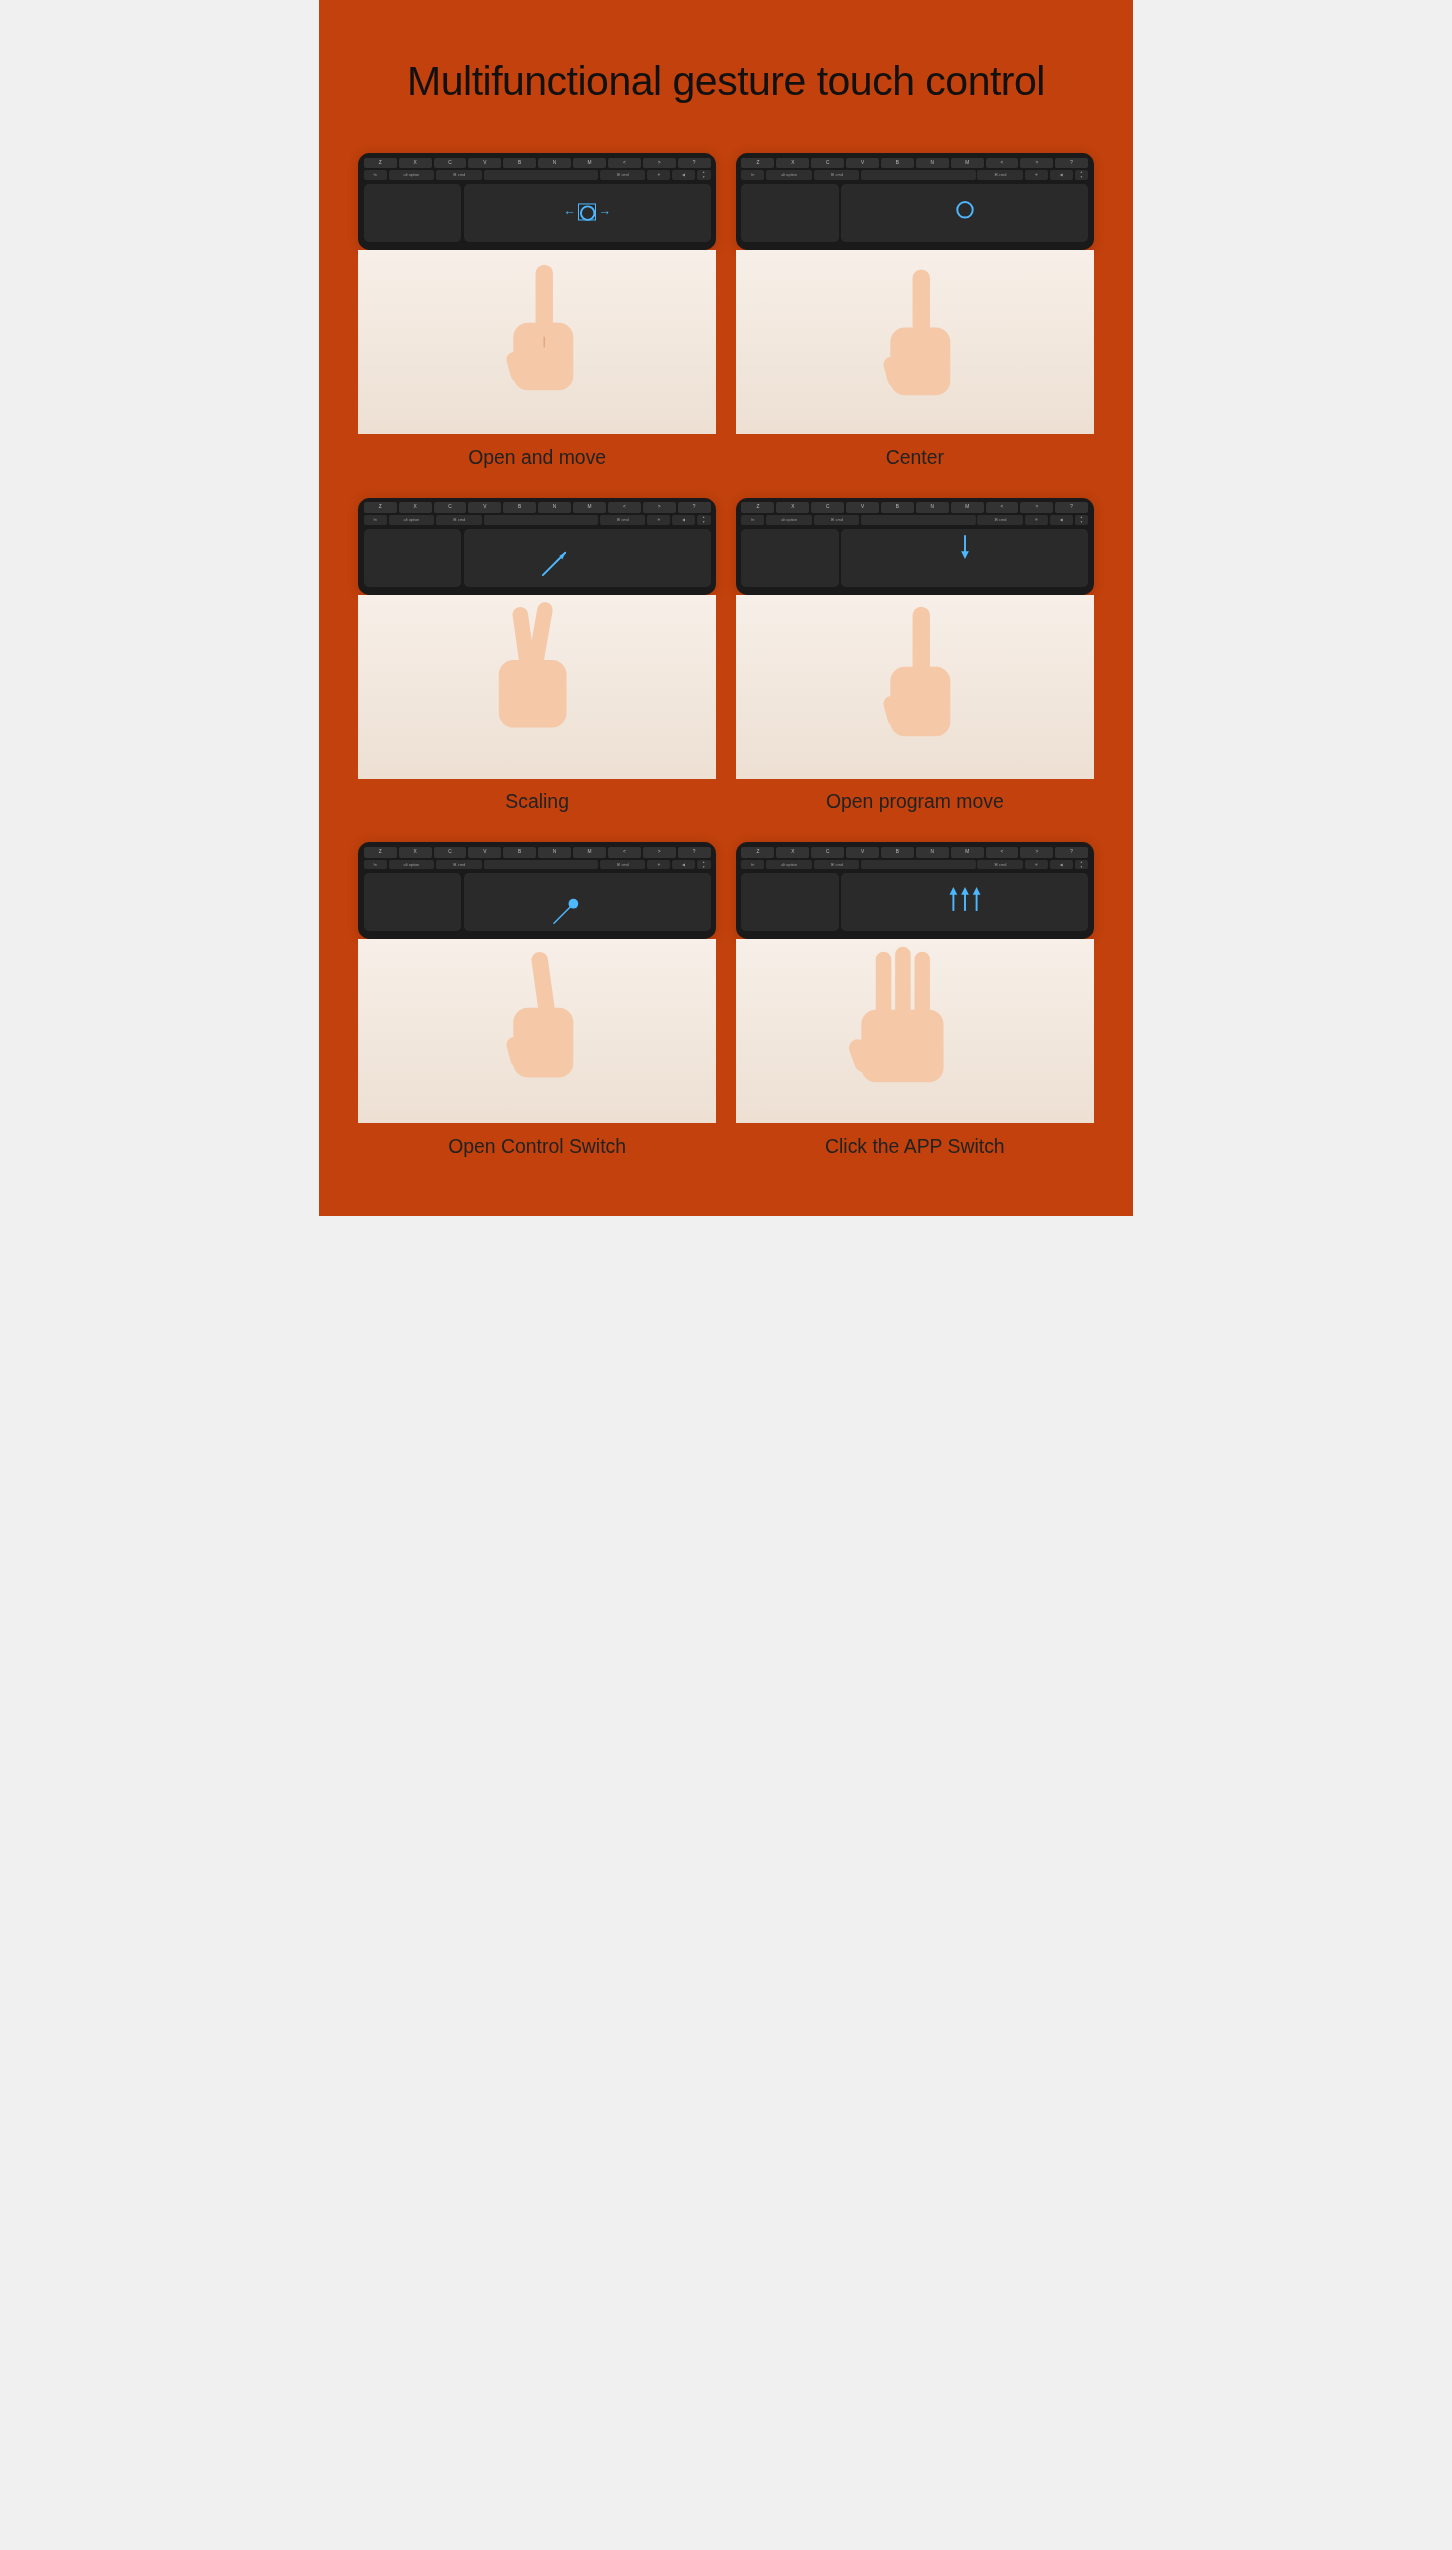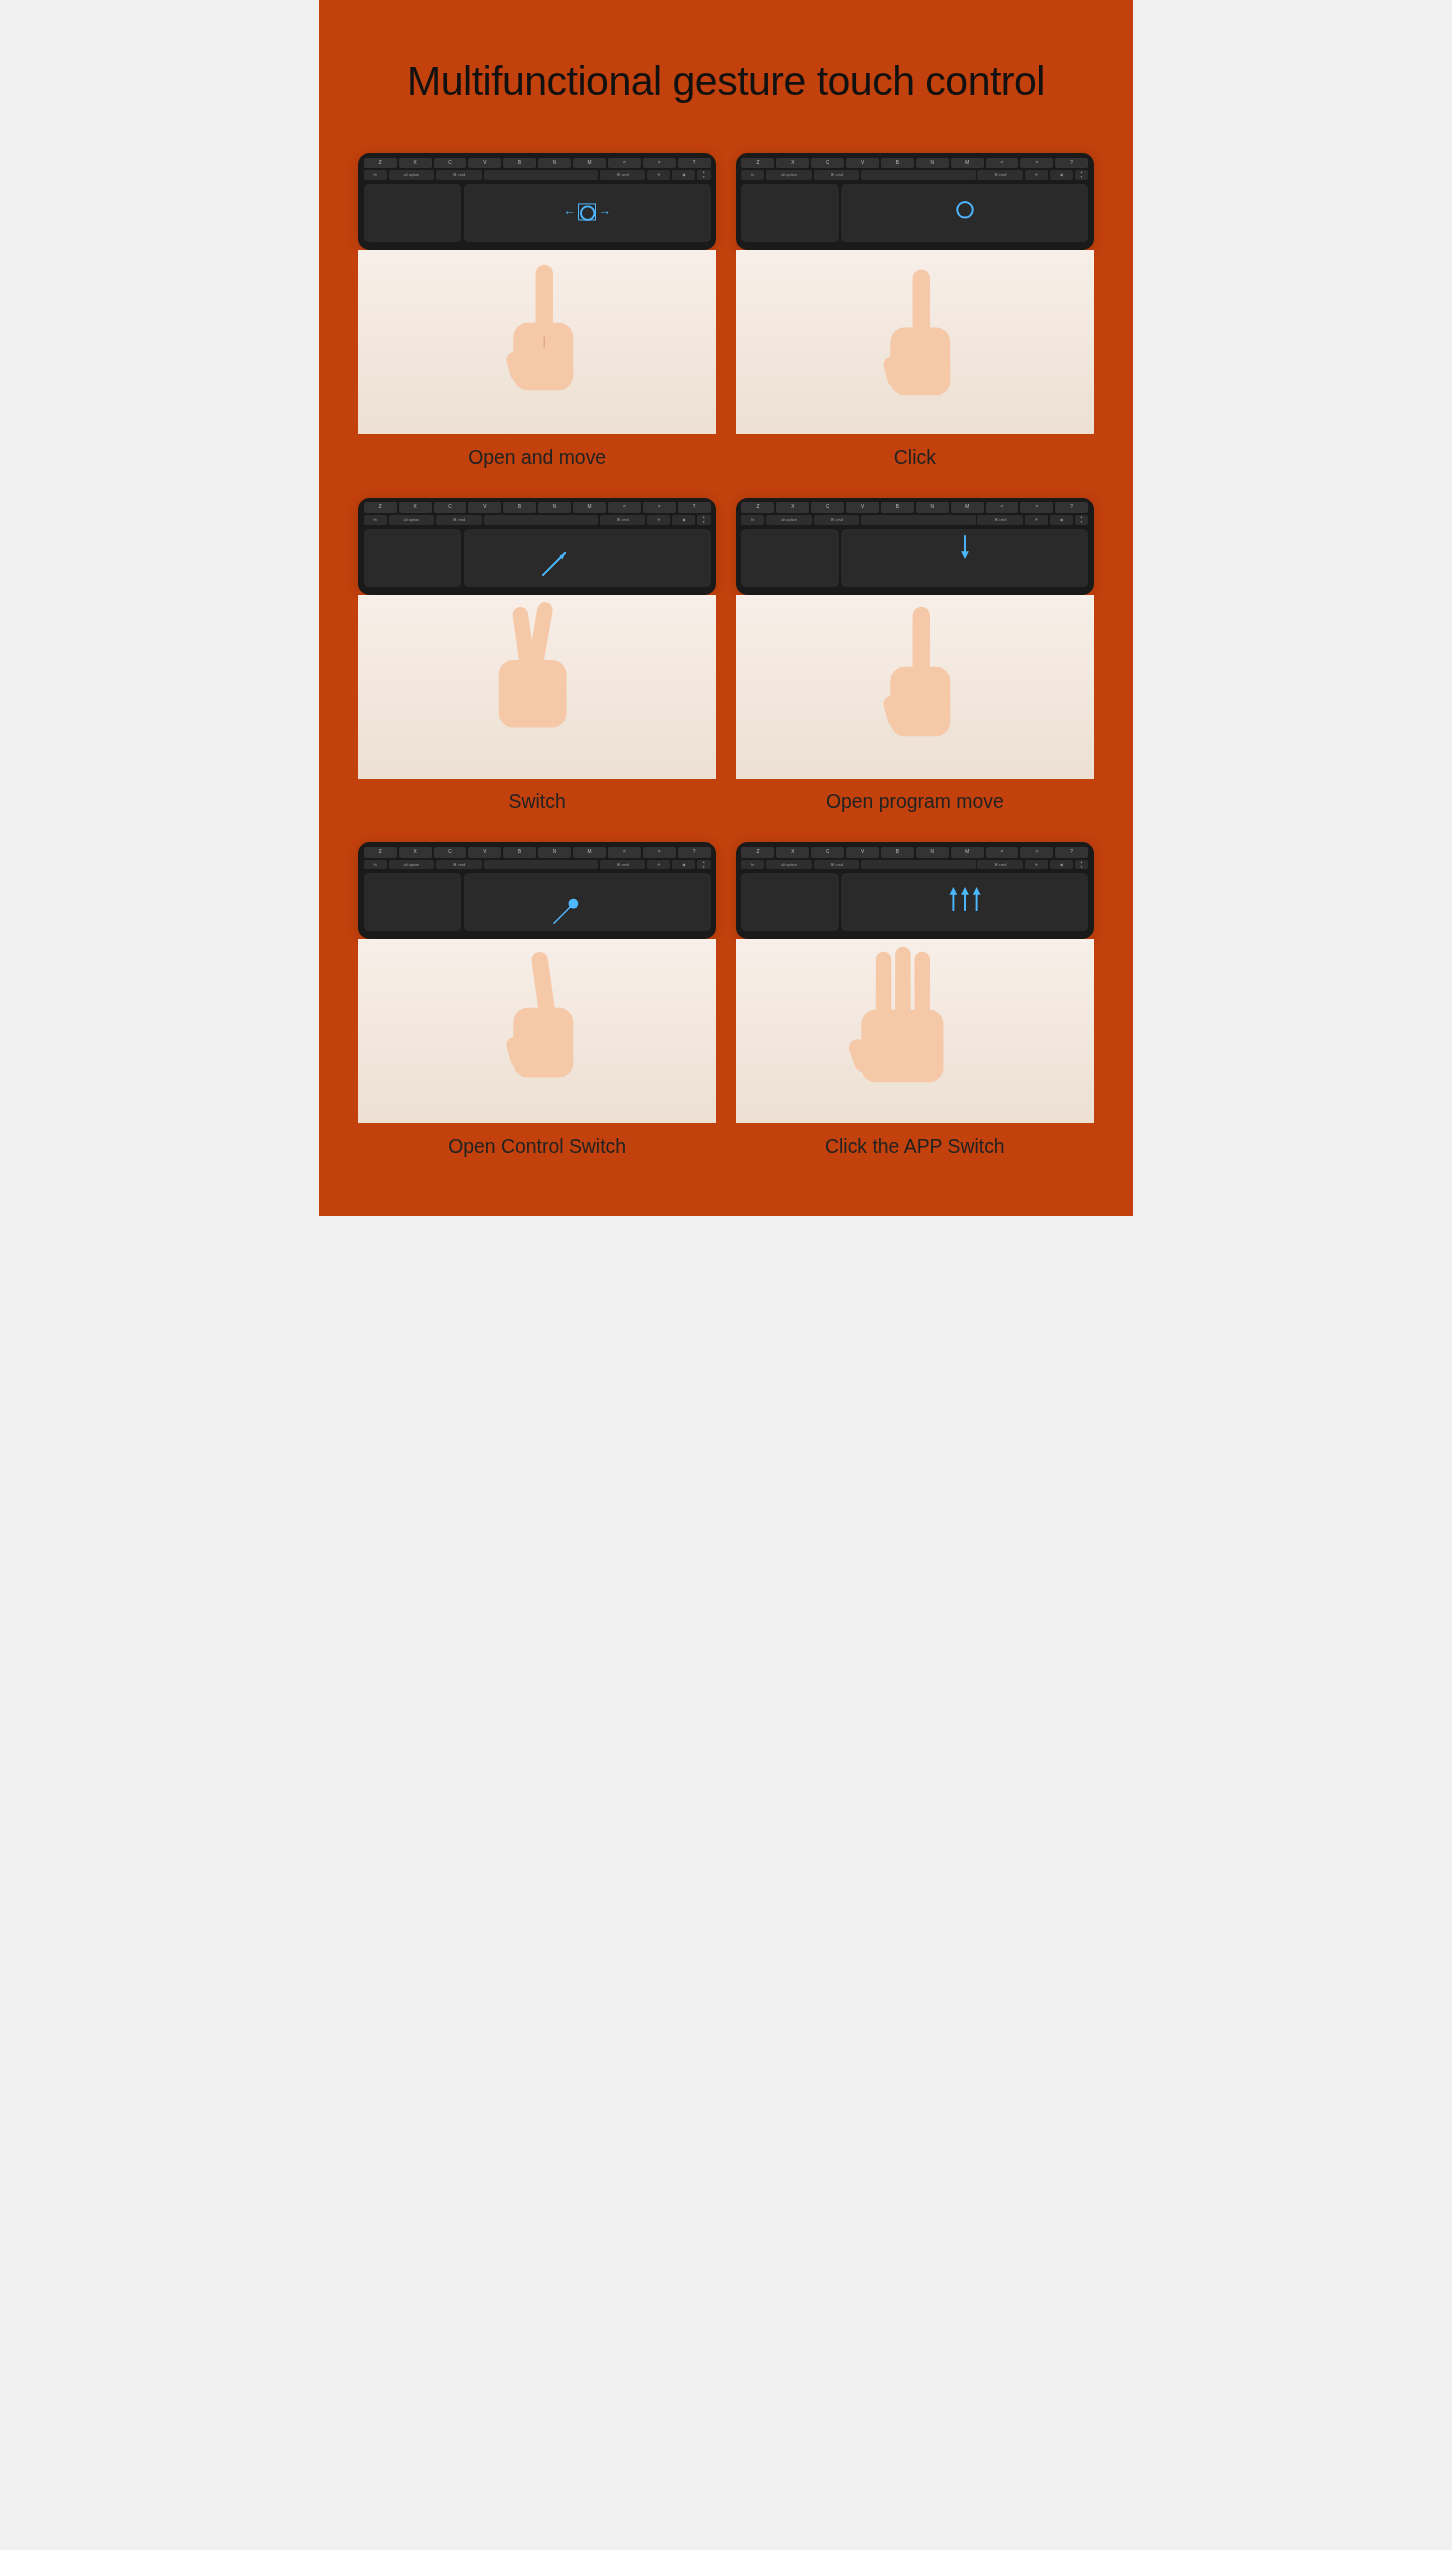--- a/index.html
+++ b/index.html
@@ -171,21 +171,21 @@
       </div>
       <div style="width:100%;height:184px;background:linear-gradient(to bottom,#f7efe8,#ede0d3);display:flex;justify-content:center;align-items:center;">
         <svg width="155" height="174" viewBox="0 0 160 180" xmlns="http://www.w3.org/2000/svg">
           <g transform="translate(50, 15)">
             <rect x="28" y="0" width="18" height="80" rx="9" fill="#f5c8a8"></rect>
             <rect x="5" y="60" width="62" height="70" rx="15" fill="#f5c8a8"></rect>
             <rect x="0" y="90" width="16" height="32" rx="8" fill="#f5c8a8" transform="rotate(-15, 8, 106)"></rect>
           </g>
         </svg>
       </div>
-      <p class="gesture-label">Click</p>
+      <p class="gesture-label">Center</p>
     </div>
 
     <div class="gesture-cell">
       <div class="scene-wrapper">
         <div style="background:#1a1a1a; padding: 4.8px 5.8px 0;">
           <div style="display:flex; gap:1.9px; margin-bottom:1.9px;">
             <div style="background:#333;border-radius:1.9px;height:10.7px;flex:1;font-size:4.8px;color:#bbb;text-align:center;line-height:10.7px;">Z</div>
             <div style="background:#333;border-radius:1.9px;height:10.7px;flex:1;font-size:4.8px;color:#bbb;text-align:center;line-height:10.7px;">X</div>
             <div style="background:#333;border-radius:1.9px;height:10.7px;flex:1;font-size:4.8px;color:#bbb;text-align:center;line-height:10.7px;">C</div>
             <div style="background:#333;border-radius:1.9px;height:10.7px;flex:1;font-size:4.8px;color:#bbb;text-align:center;line-height:10.7px;">V</div>
@@ -229,21 +229,21 @@
           <g transform="translate(20, 0)">
 
             <rect x="55" y="5" width="16" height="75" rx="8" fill="#f5c8a8" transform="rotate(10, 63, 40)"></rect>
 
             <rect x="38" y="10" width="16" height="72" rx="8" fill="#f5c8a8" transform="rotate(-8, 46, 45)"></rect>
 
             <rect x="20" y="65" width="70" height="70" rx="15" fill="#f5c8a8"></rect>
           </g>
         </svg>
       </div>
-      <p class="gesture-label">Switch</p>
+      <p class="gesture-label">Scaling</p>
     </div>
 
     <div class="gesture-cell">
       <div class="scene-wrapper">
         <div style="background:#1a1a1a; padding: 4.8px 5.8px 0;">
           <div style="display:flex; gap:1.9px; margin-bottom:1.9px;">
             <div style="background:#333;border-radius:1.9px;height:10.7px;flex:1;font-size:4.8px;color:#bbb;text-align:center;line-height:10.7px;">Z</div>
             <div style="background:#333;border-radius:1.9px;height:10.7px;flex:1;font-size:4.8px;color:#bbb;text-align:center;line-height:10.7px;">X</div>
             <div style="background:#333;border-radius:1.9px;height:10.7px;flex:1;font-size:4.8px;color:#bbb;text-align:center;line-height:10.7px;">C</div>
             <div style="background:#333;border-radius:1.9px;height:10.7px;flex:1;font-size:4.8px;color:#bbb;text-align:center;line-height:10.7px;">V</div>

